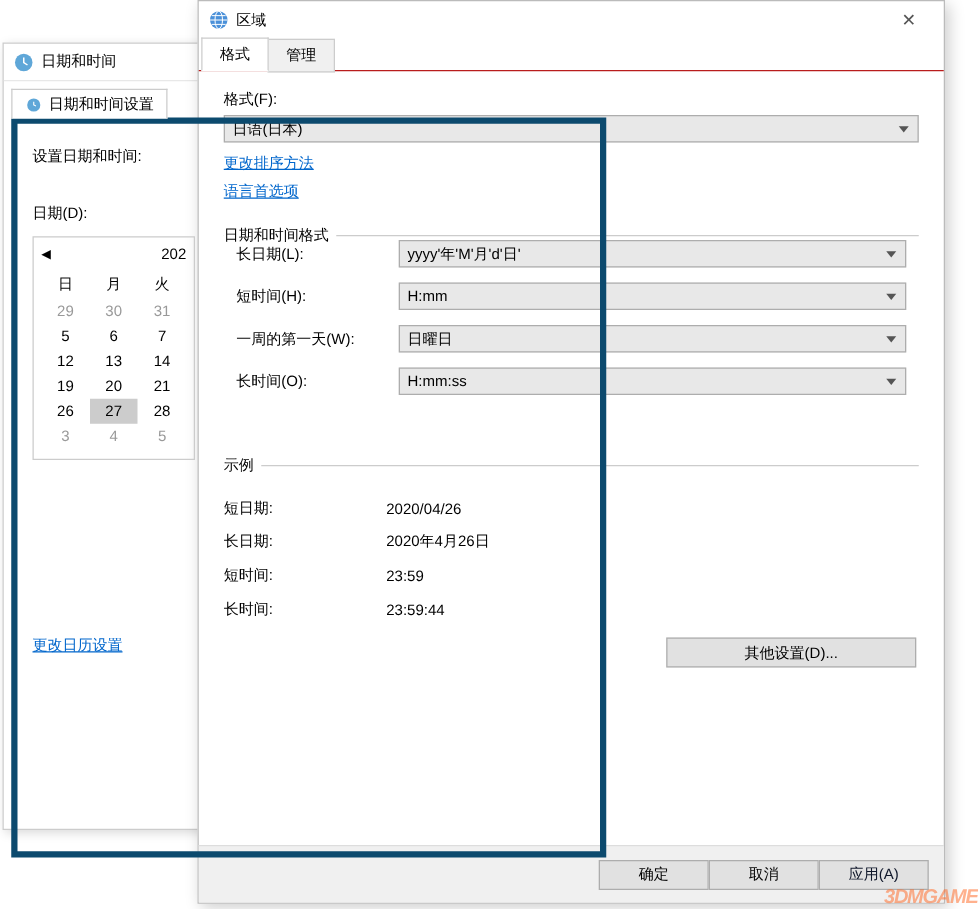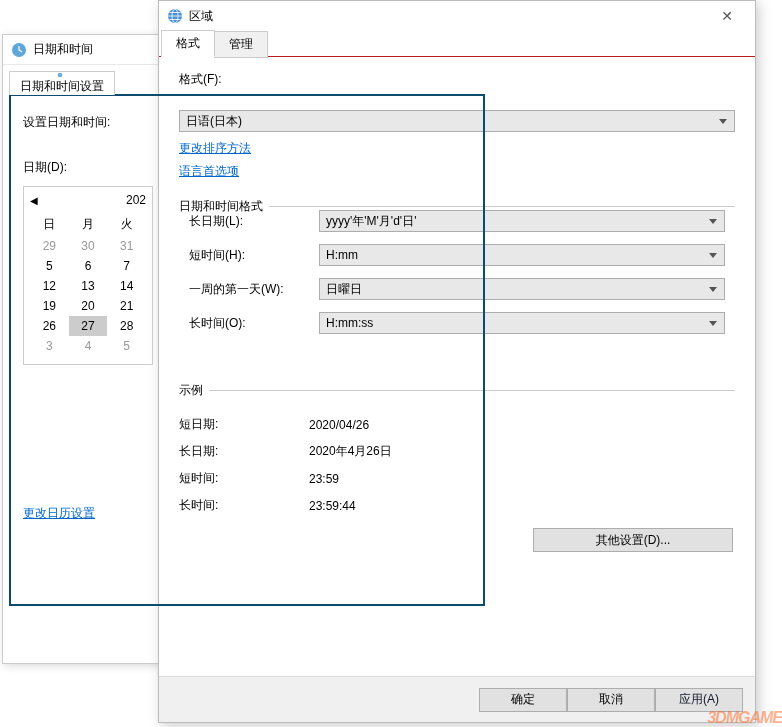--- a/index.html
+++ b/index.html
@@ -4,23 +4,23 @@
 <style>
 * { box-sizing: border-box; font-family: "Segoe UI", "Microsoft YaHei", sans-serif; font-size: 12px; }
 body { margin: 0; background: #fff; width: 782px; height: 727px; position: relative; overflow: hidden; }
 
 
 .back-window { position: absolute; left: 2px; top: 34px; width: 490px; height: 630px; background: #fff; border: 1px solid #ccc; box-shadow: 2px 2px 8px rgba(0,0,0,0.15); }
 .back-titlebar { height: 30px; display: flex; align-items: center; padding: 0 8px; border-bottom: 1px solid #e8e8e8; }
 .back-titlebar .icon { width: 16px; height: 16px; margin-right: 6px; }
 .back-titlebar .title { color: #000; }
 
-.back-tab { display: inline-flex; align-items: center; height: 24px; padding: 0 10px; background: #fff; border: 1px solid #ccc; border-bottom: none; margin: 6px 0 0 6px; position: relative; z-index: 2; flex-direction: column; }
+.back-tab { display: inline-flex; align-items: center; height: 24px; padding: 0 10px; background: #fff; border: 1px solid #ccc; border-bottom: none; margin: 6px 0 0 6px; position: relative; z-index: 2; }
 .back-tab .icon { width: 14px; height: 14px; margin-right: 5px; }
-.back-panel { border: 2px solid #0c4a6e; margin: -1px 6px 6px 6px; padding: 14px 12px; position: relative; z-index: 1; height: 512px; }
+.back-panel { border: 5px solid #0c4a6e; margin: -1px 6px 6px 6px; padding: 14px 12px; position: relative; z-index: 1; height: 592px; }
 
 .section-label { margin: 4px 0 10px 0; }
 .calendar { border: 1px solid #ccc; width: 130px; padding: 4px 6px 8px 6px; }
 .cal-header { display: flex; align-items: center; justify-content: space-between; padding: 2px 0 6px 0; }
 .cal-arrow { font-size: 10px; color: #000; cursor: default; }
 .cal-grid { width: 100%; border-collapse: collapse; }
 .cal-grid th, .cal-grid td { width: 33.3%; text-align: center; padding: 3px 0; font-weight: normal; }
 .cal-grid td.gray { color: #999; }
 .cal-grid td.sel { background: #ccc; }
 .link { color: #0066cc; cursor: pointer; }
@@ -162,21 +162,21 @@
         <span class="close-x">✕</span>
       </div>
   </div>
 
   <div class="tabs-row">
     <div class="tab active"><span>格式</span></div>
     <div class="tab inactive"><span>管理</span></div>
   </div>
 
   <div class="content">
-    <div style="margin-bottom:22px">格式(F):</div>
+    <div style="margin-bottom:4px">格式(F):</div>
     <div class="select">
         <span>日语(日本)</span>
       </div>
 
     <div class="links-block">
       <span class="link">更改排序方法</span>
       <span class="link">语言首选项</span>
     </div>
 
     <div class="fieldset">

